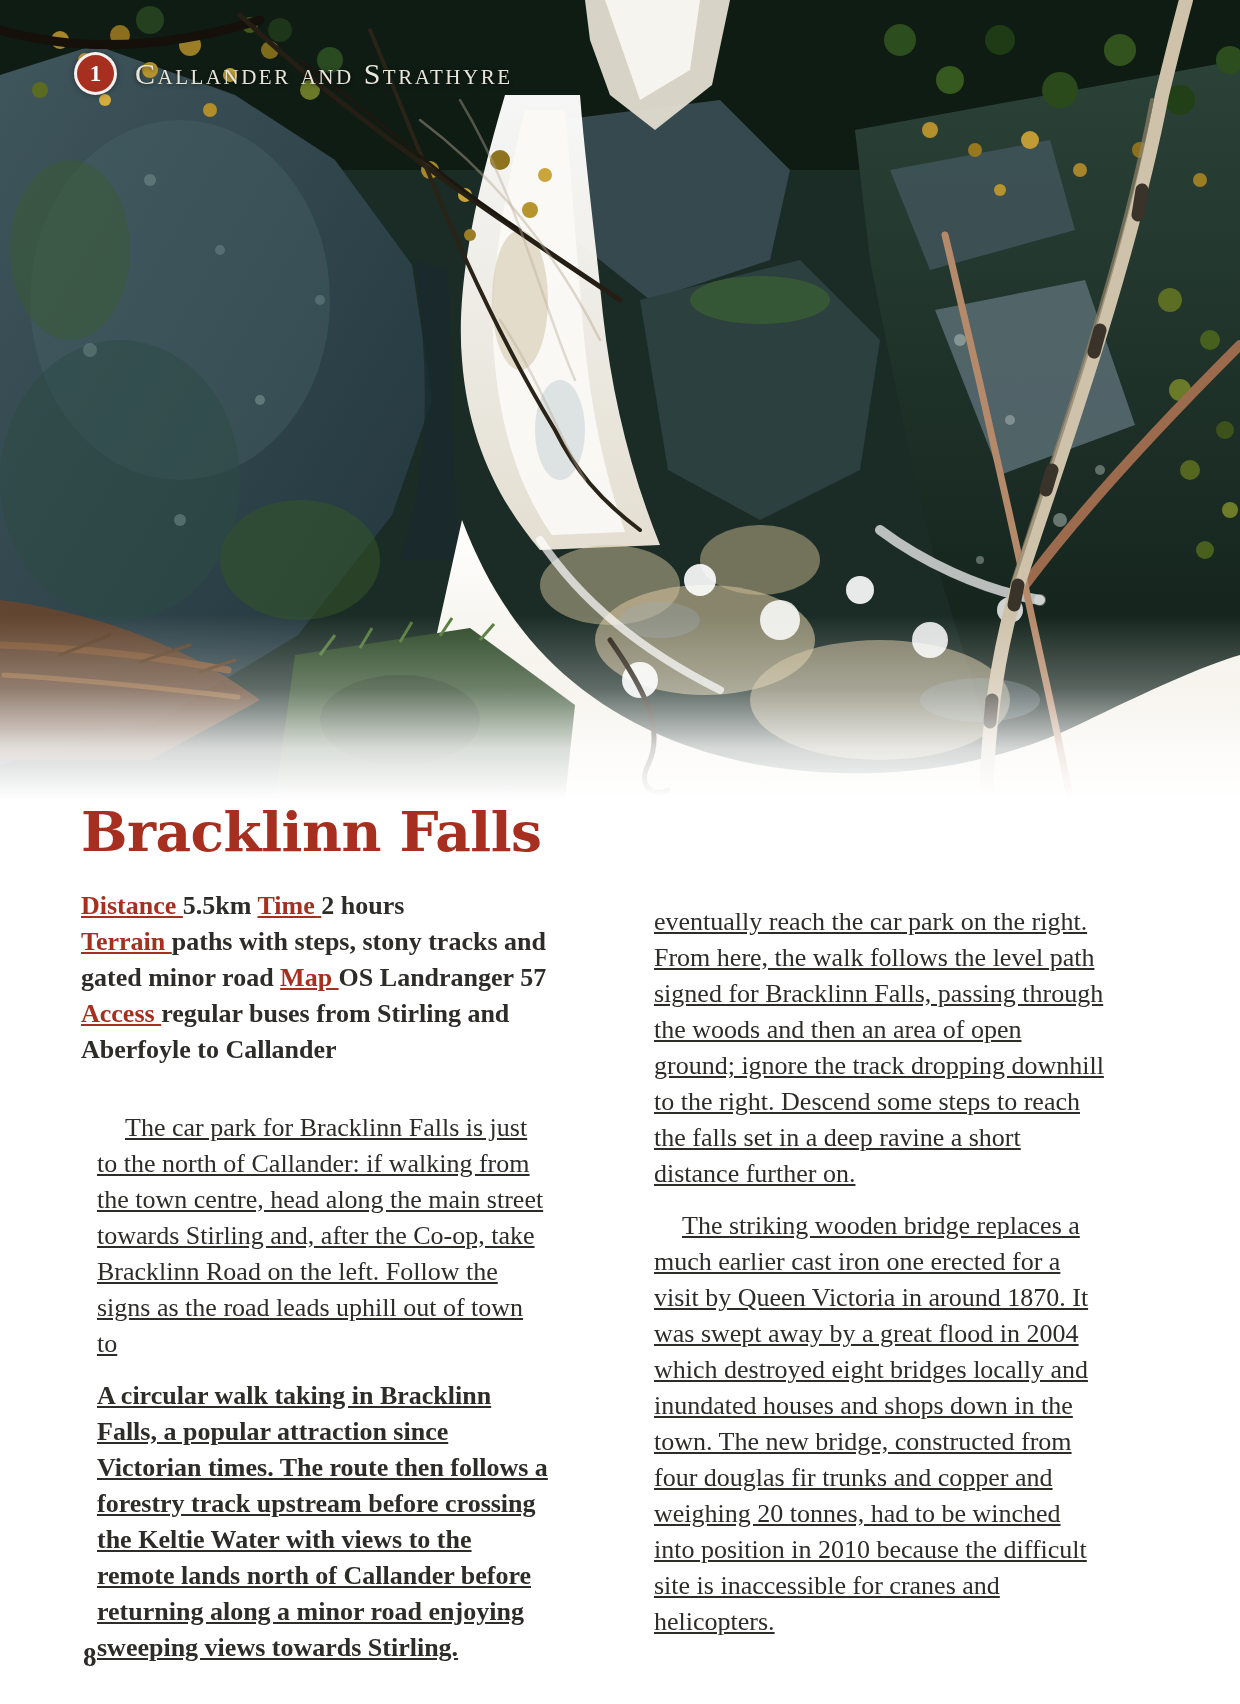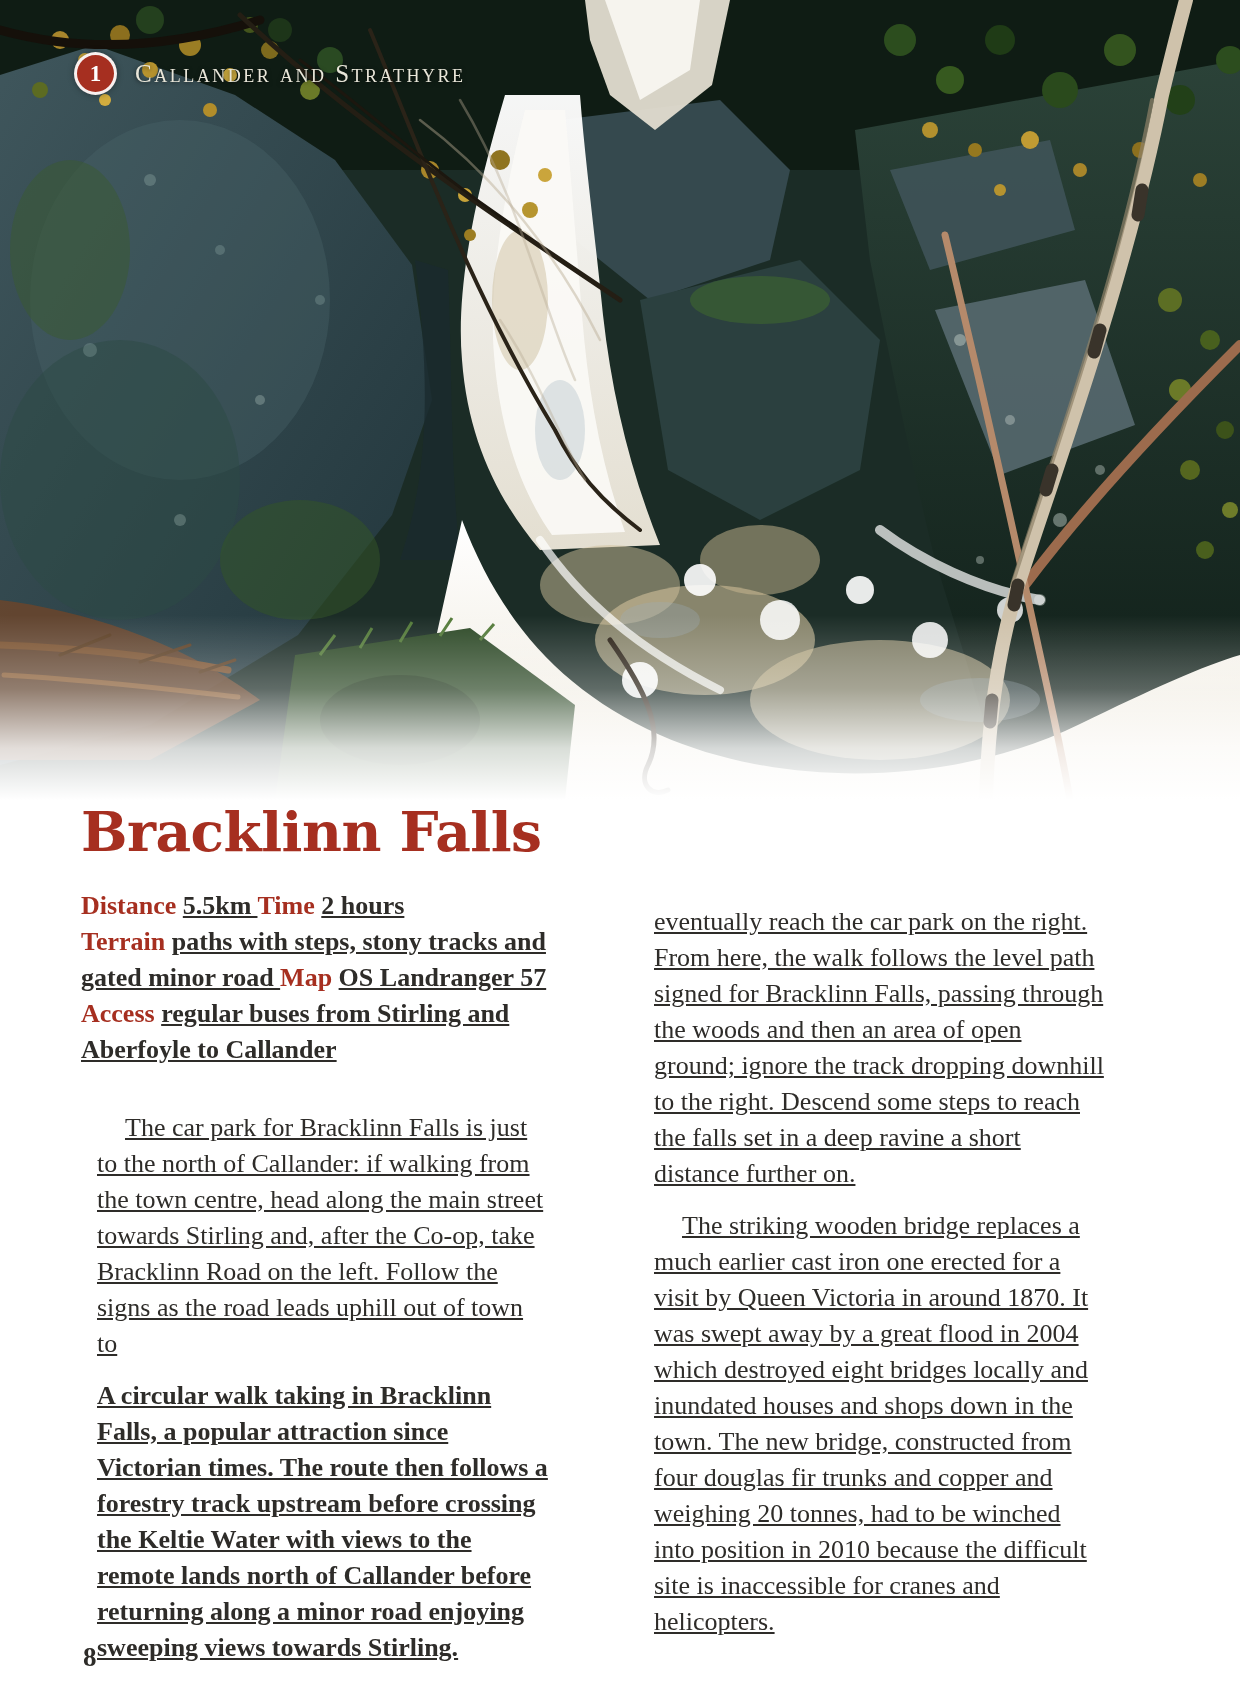--- a/index.html
+++ b/index.html
@@ -22,34 +22,34 @@
   
   .header{position:absolute;left:74px;top:52px;display:flex;align-items:center;gap:18px;}
   .badge{
     width:43px;height:43px;border-radius:50%;box-sizing:border-box;
     background:var(--accent);border:3px solid rgba(255,255,255,.93);
     color:#fff;font:bold 23px/37px "Liberation Serif",serif;text-align:center;
     box-shadow:0 0 6px rgba(0,0,0,.35);
   }
   .header-title{
     font-variant:small-caps;letter-spacing:2.5px;color:var(--header-text);
-    font-size:25px;text-shadow:0 1px 4px rgba(0,0,0,.65);
+    font-size:30px;text-shadow:0 1px 4px rgba(0,0,0,.65);
   }
   
   .content{position:absolute;left:0;top:800px;width:1220px;}
   .page-title{
     margin:2px 0 0 0;padding:0 0 0 81px;
     font-family:"DejaVu Serif",serif;font-weight:bold;
     font-size:55px;line-height:60px;letter-spacing:-.5px;color:var(--accent);
   }
   .cols{display:flex;gap:74px;padding:26px 113px 0 81px;}
   .col{width:483px;flex:0 0 auto;font-size:26px;line-height:36px;color:var(--body-text);}
   .info-block{font-weight:bold;margin:0 0 42px 0;}
-  .info-label{color:var(--accent);}
-  .info-value{color:var(--body-text);text-decoration:underline;}
+  .info-label{color:var(--accent);text-decoration:underline;}
+  .info-value{color:var(--body-text);}
   p.para{margin:16px;text-decoration:underline;}
   p.intro{font-weight:bold;}
   p.indent{text-indent:28px;}
   .page-number{
     position:absolute;left:83px;top:1642px;
     font-weight:bold;font-size:27px;color:var(--body-text);
   }
 </style>
 </head>
 <body>

